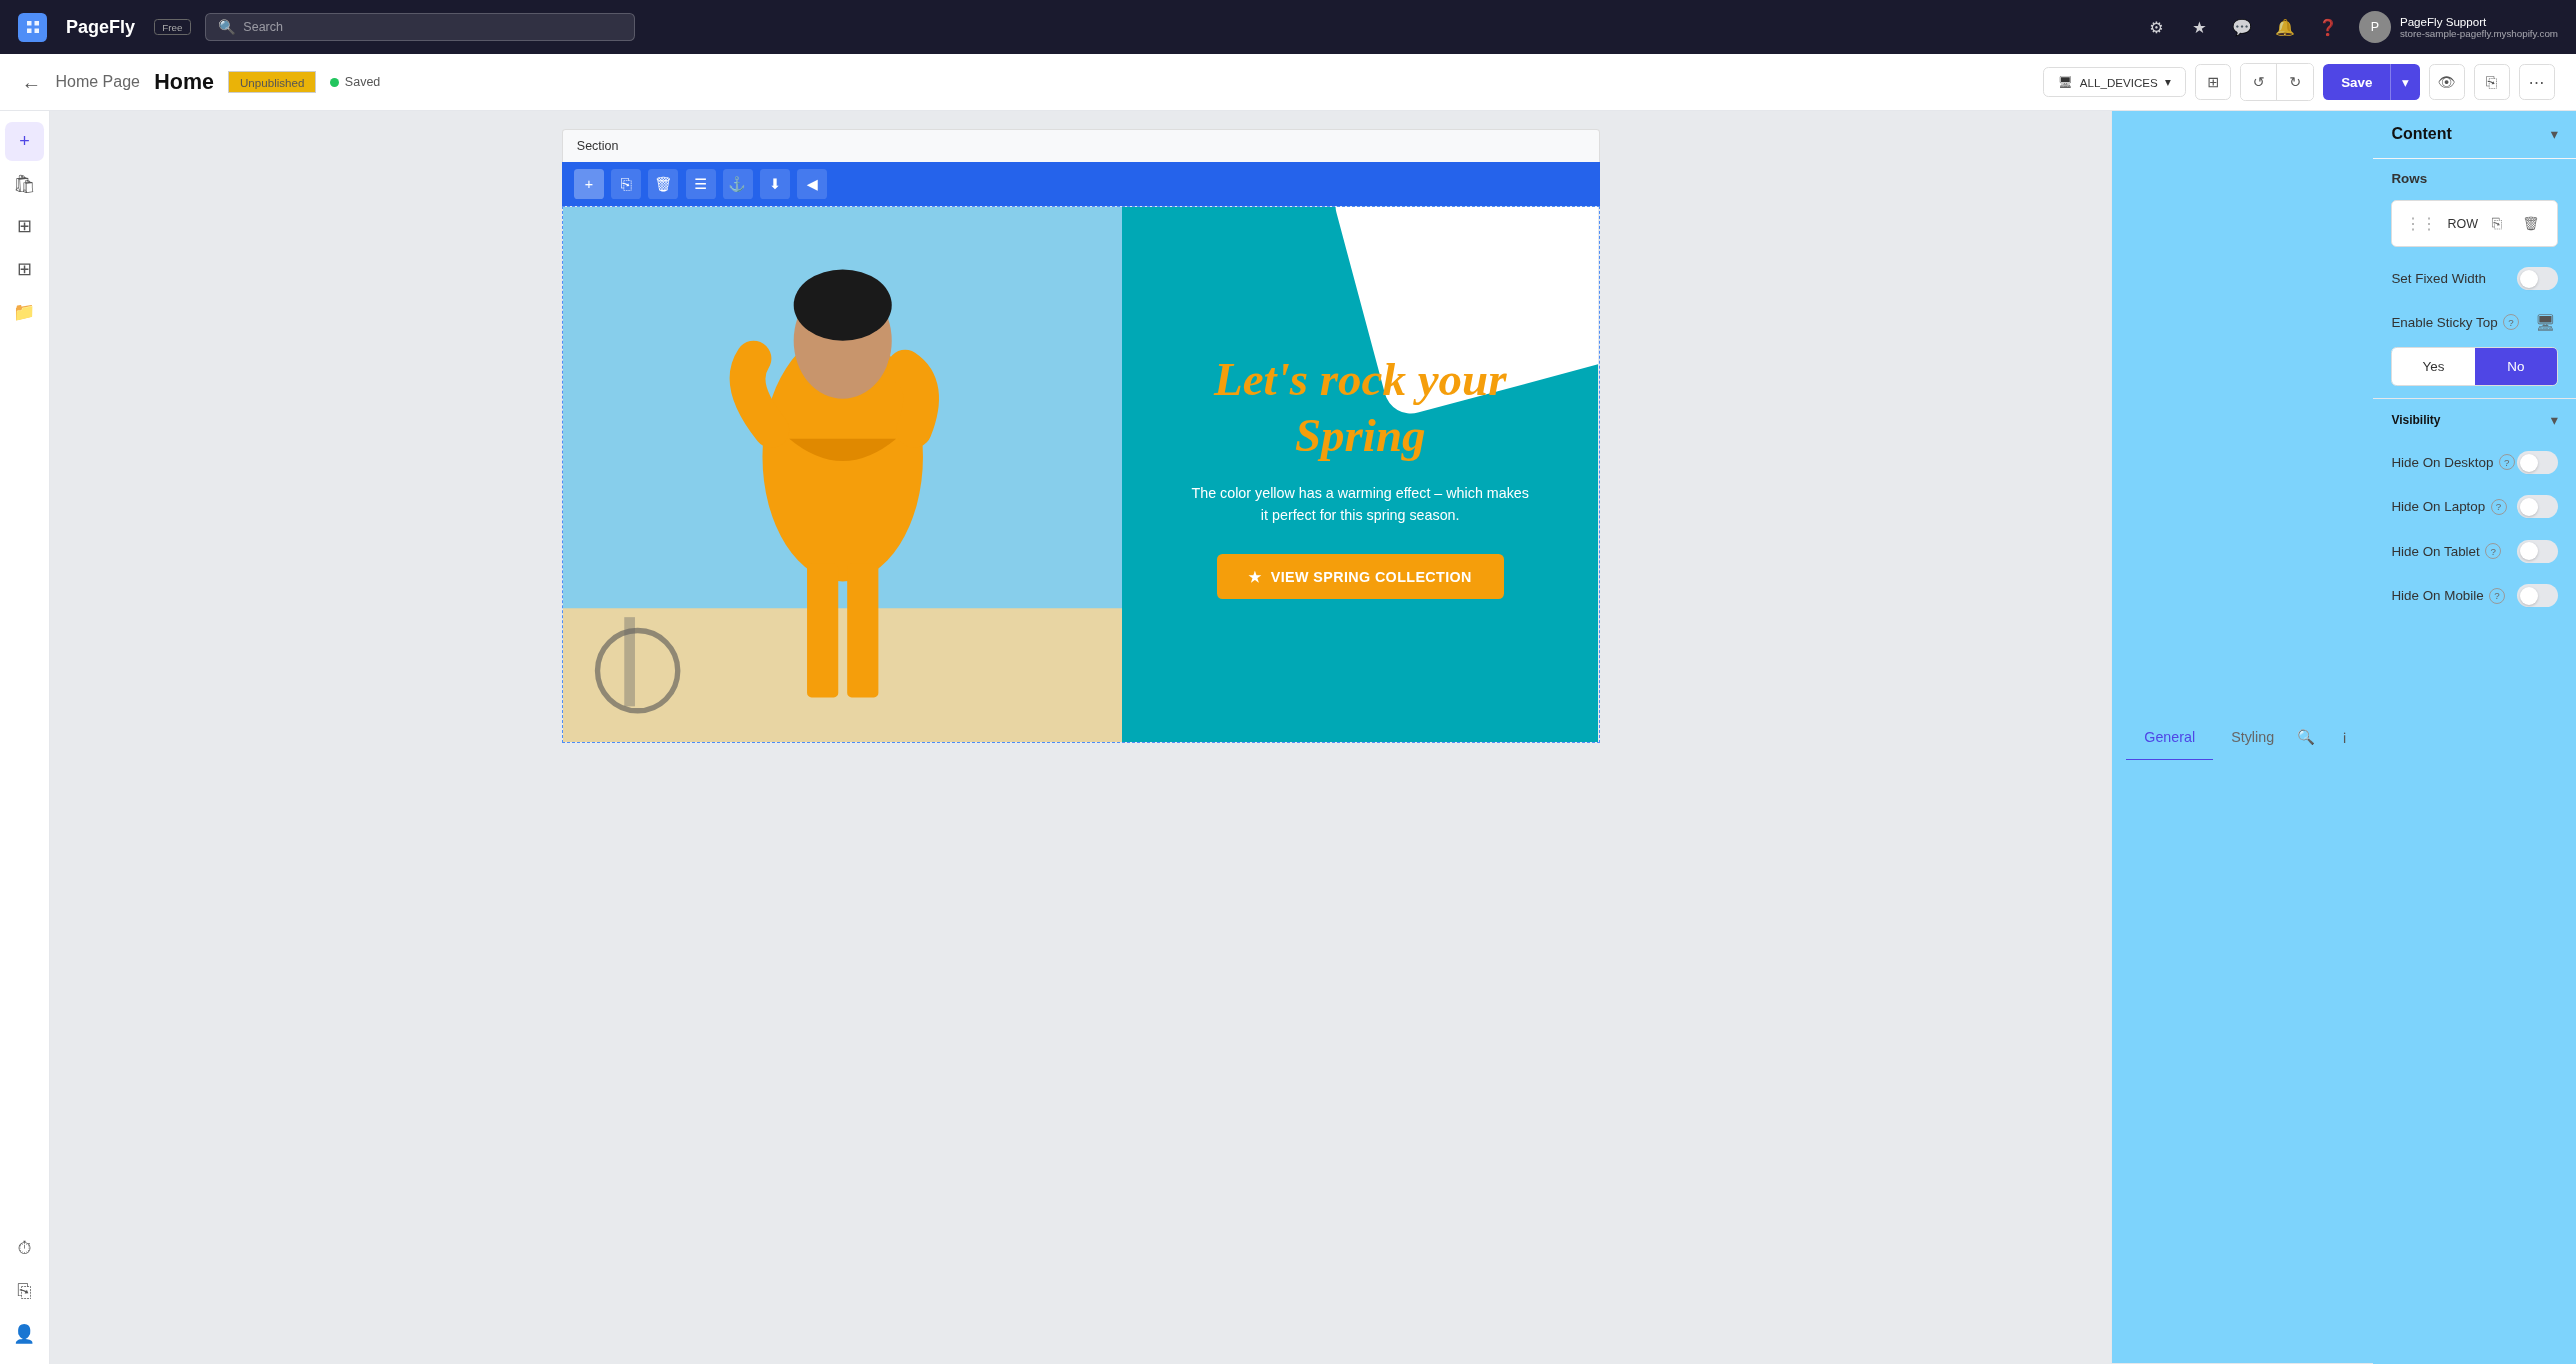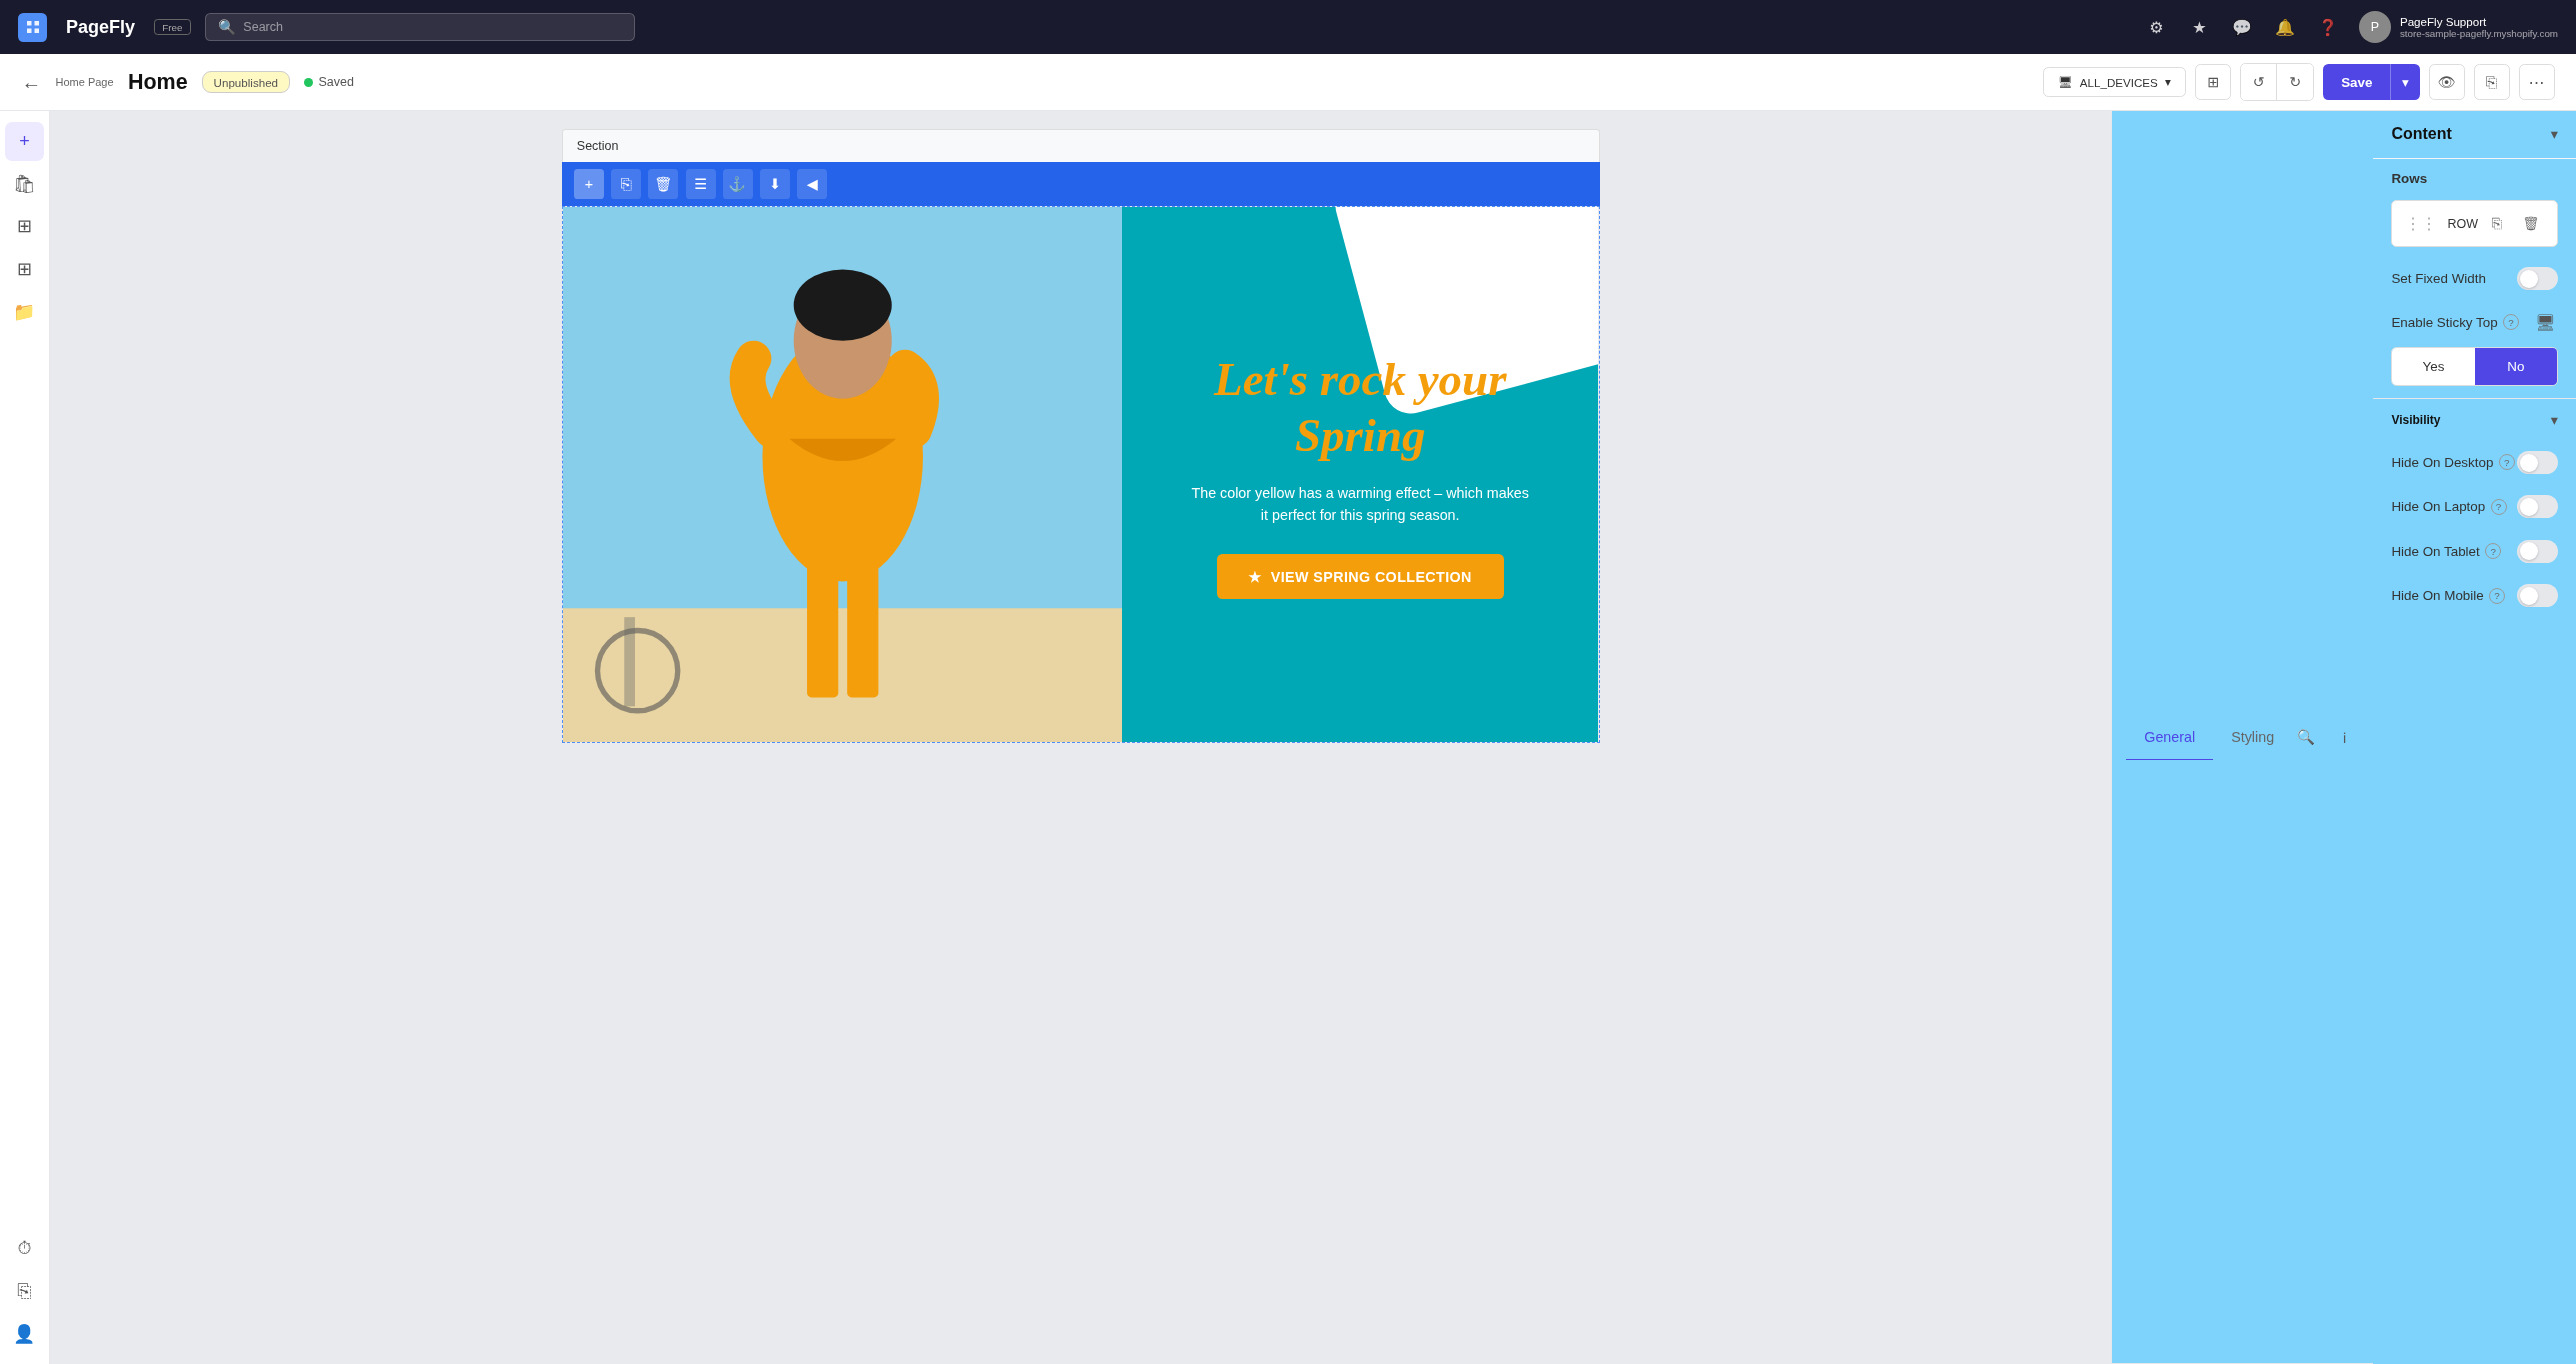--- a/index.html
+++ b/index.html
@@ -28,23 +28,23 @@
     .user-name { color: white; font-size: 11.6px; font-weight: 500; }
     .user-store { color: rgba(255,255,255,0.6); font-size: 9.8px; }
 
     
     .second-bar {
       display: flex; align-items: center; background: white; height: 57px;
       padding: 0 21.5px; border-bottom: 0.9px solid #e5e7eb;
       gap: 14.3px;
     }
     .back-btn { display: flex; align-items: center; color: #555; font-size: 19.7px; cursor: pointer; }
-    .page-label { color: #666; font-size: 11px; }
+    .page-label { color: #666; font-size: 16px; }
     .page-title { font-size: 21.5px; font-weight: 700; color: #111; }
-    .status-badge { background: #fef9c3; border: 0.9px solid #ccc; color: #555; font-size: 11.6px; padding: 3.6px 10.7px; border-radius: 9px; }
+    .status-badge { background: #eab308; border: 0.9px solid #ccc; color: #555; font-size: 11.6px; padding: 3.6px 10.7px; border-radius: 0; }
     .saved-indicator { display: flex; align-items: center; gap: 5.4px; color: #555; font-size: 12.5px; }
     .saved-dot { width: 9px; height: 9px; border-radius: 50%; background: #22c55e; }
     .second-bar-right { margin-left: auto; display: flex; align-items: center; gap: 9px; }
     .device-btn { display: flex; align-items: center; gap: 7.2px; border: 0.9px solid #ddd; background: white; border-radius: 5.4px; padding: 7.2px 14.3px; font-size: 11.6px; font-weight: 500; color: #333; cursor: pointer; }
     .icon-btn { width: 36px; height: 36px; border: 0.9px solid #ddd; background: white; border-radius: 5.4px; display: flex; align-items: center; justify-content: center; cursor: pointer; color: #555; font-size: 14.3px; }
     .undo-redo { display: flex; align-items: center; border: 0.9px solid #ddd; border-radius: 5.4px; overflow: hidden; }
     .undo-redo-btn { width: 36px; height: 36px; background: white; border: none; display: flex; align-items: center; justify-content: center; cursor: pointer; color: #555; font-size: 14.3px; }
     .undo-redo-btn:first-child { border-right: 0.9px solid #ddd; }
     .save-btn-group { display: flex; align-items: center; border-radius: 5.4px; overflow: hidden; }
     .save-btn { background: #4f46e5; color: white; border: none; padding: 9px 18px; font-size: 13.4px; font-weight: 600; cursor: pointer; height: 36px; }

